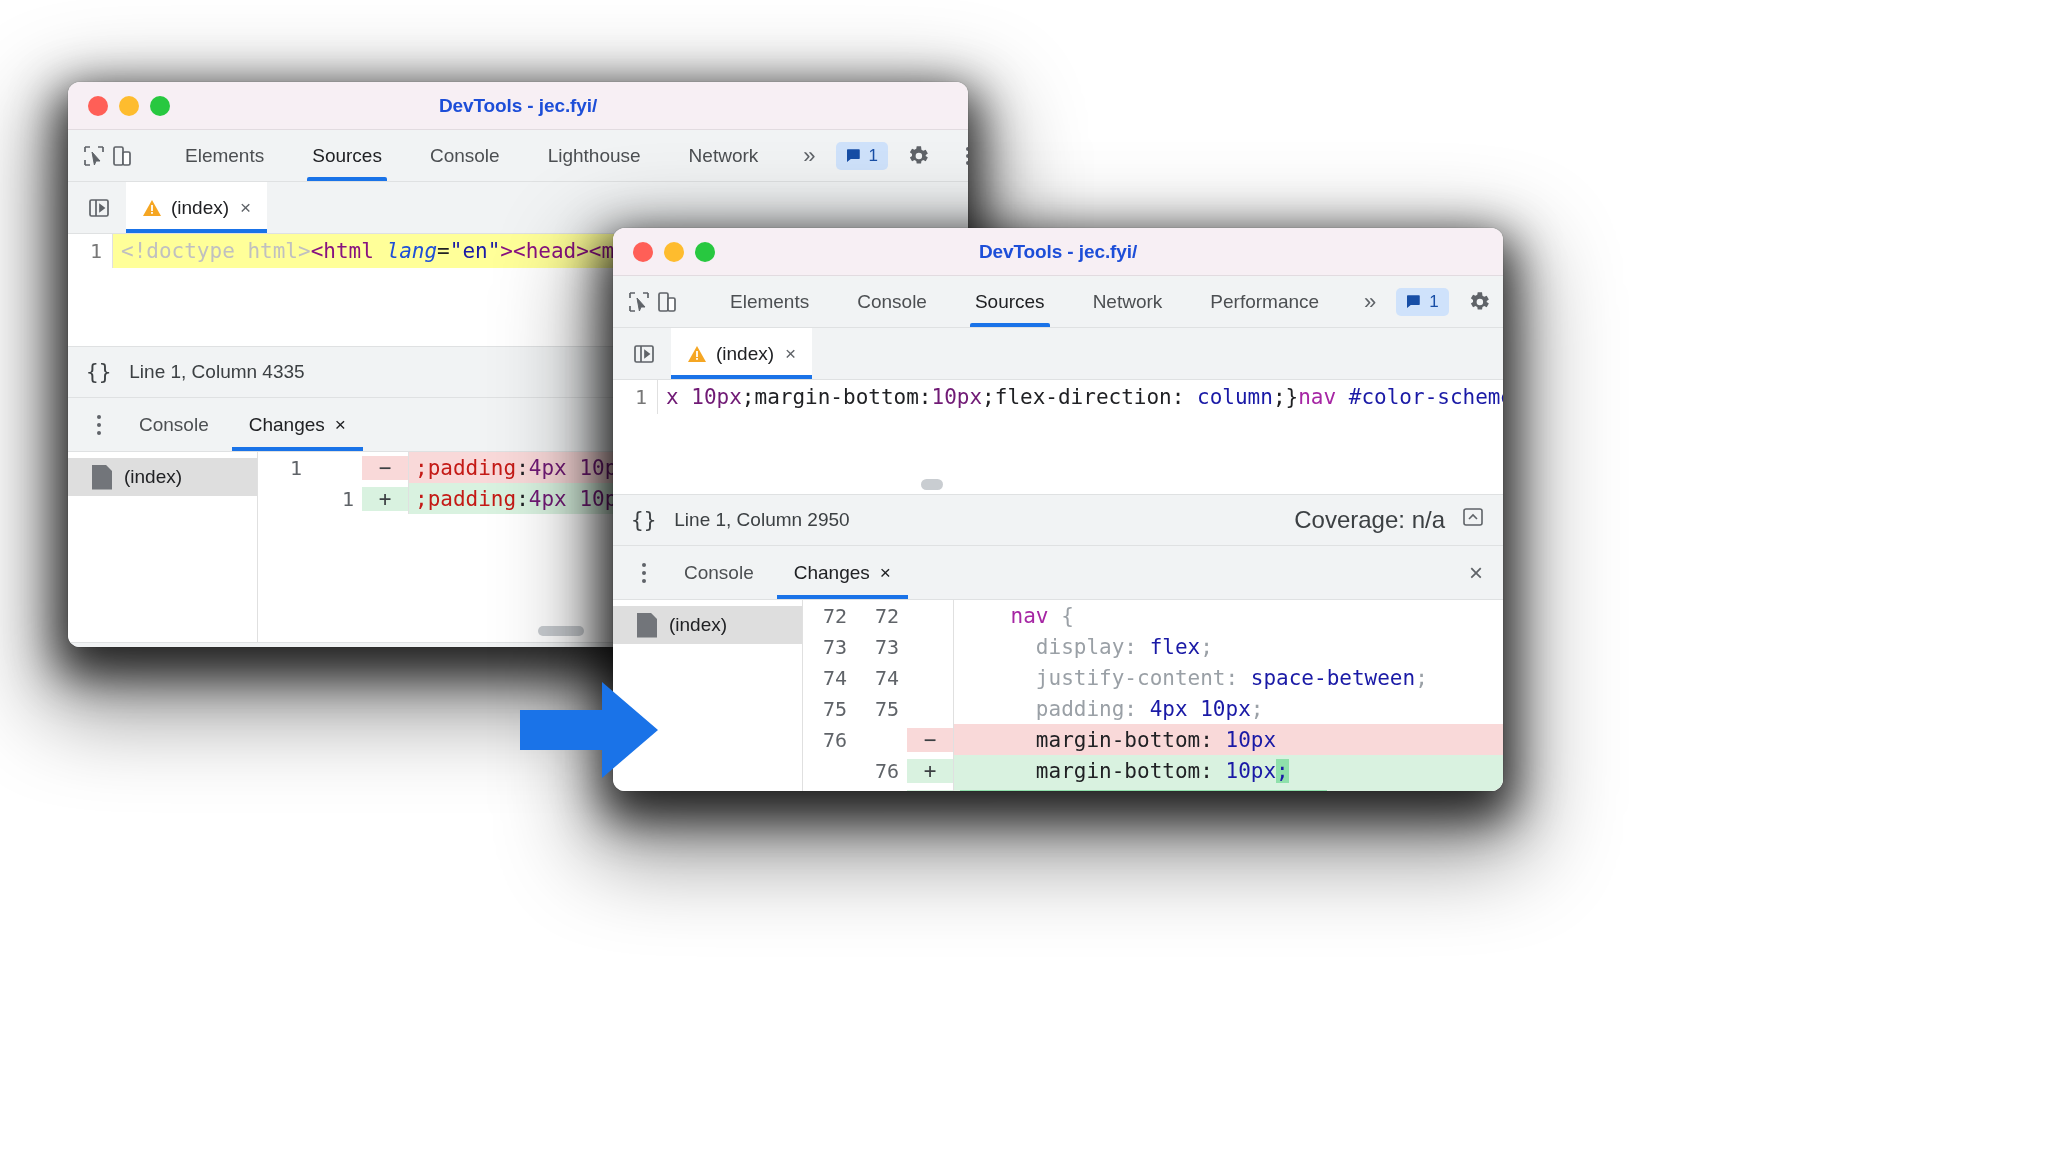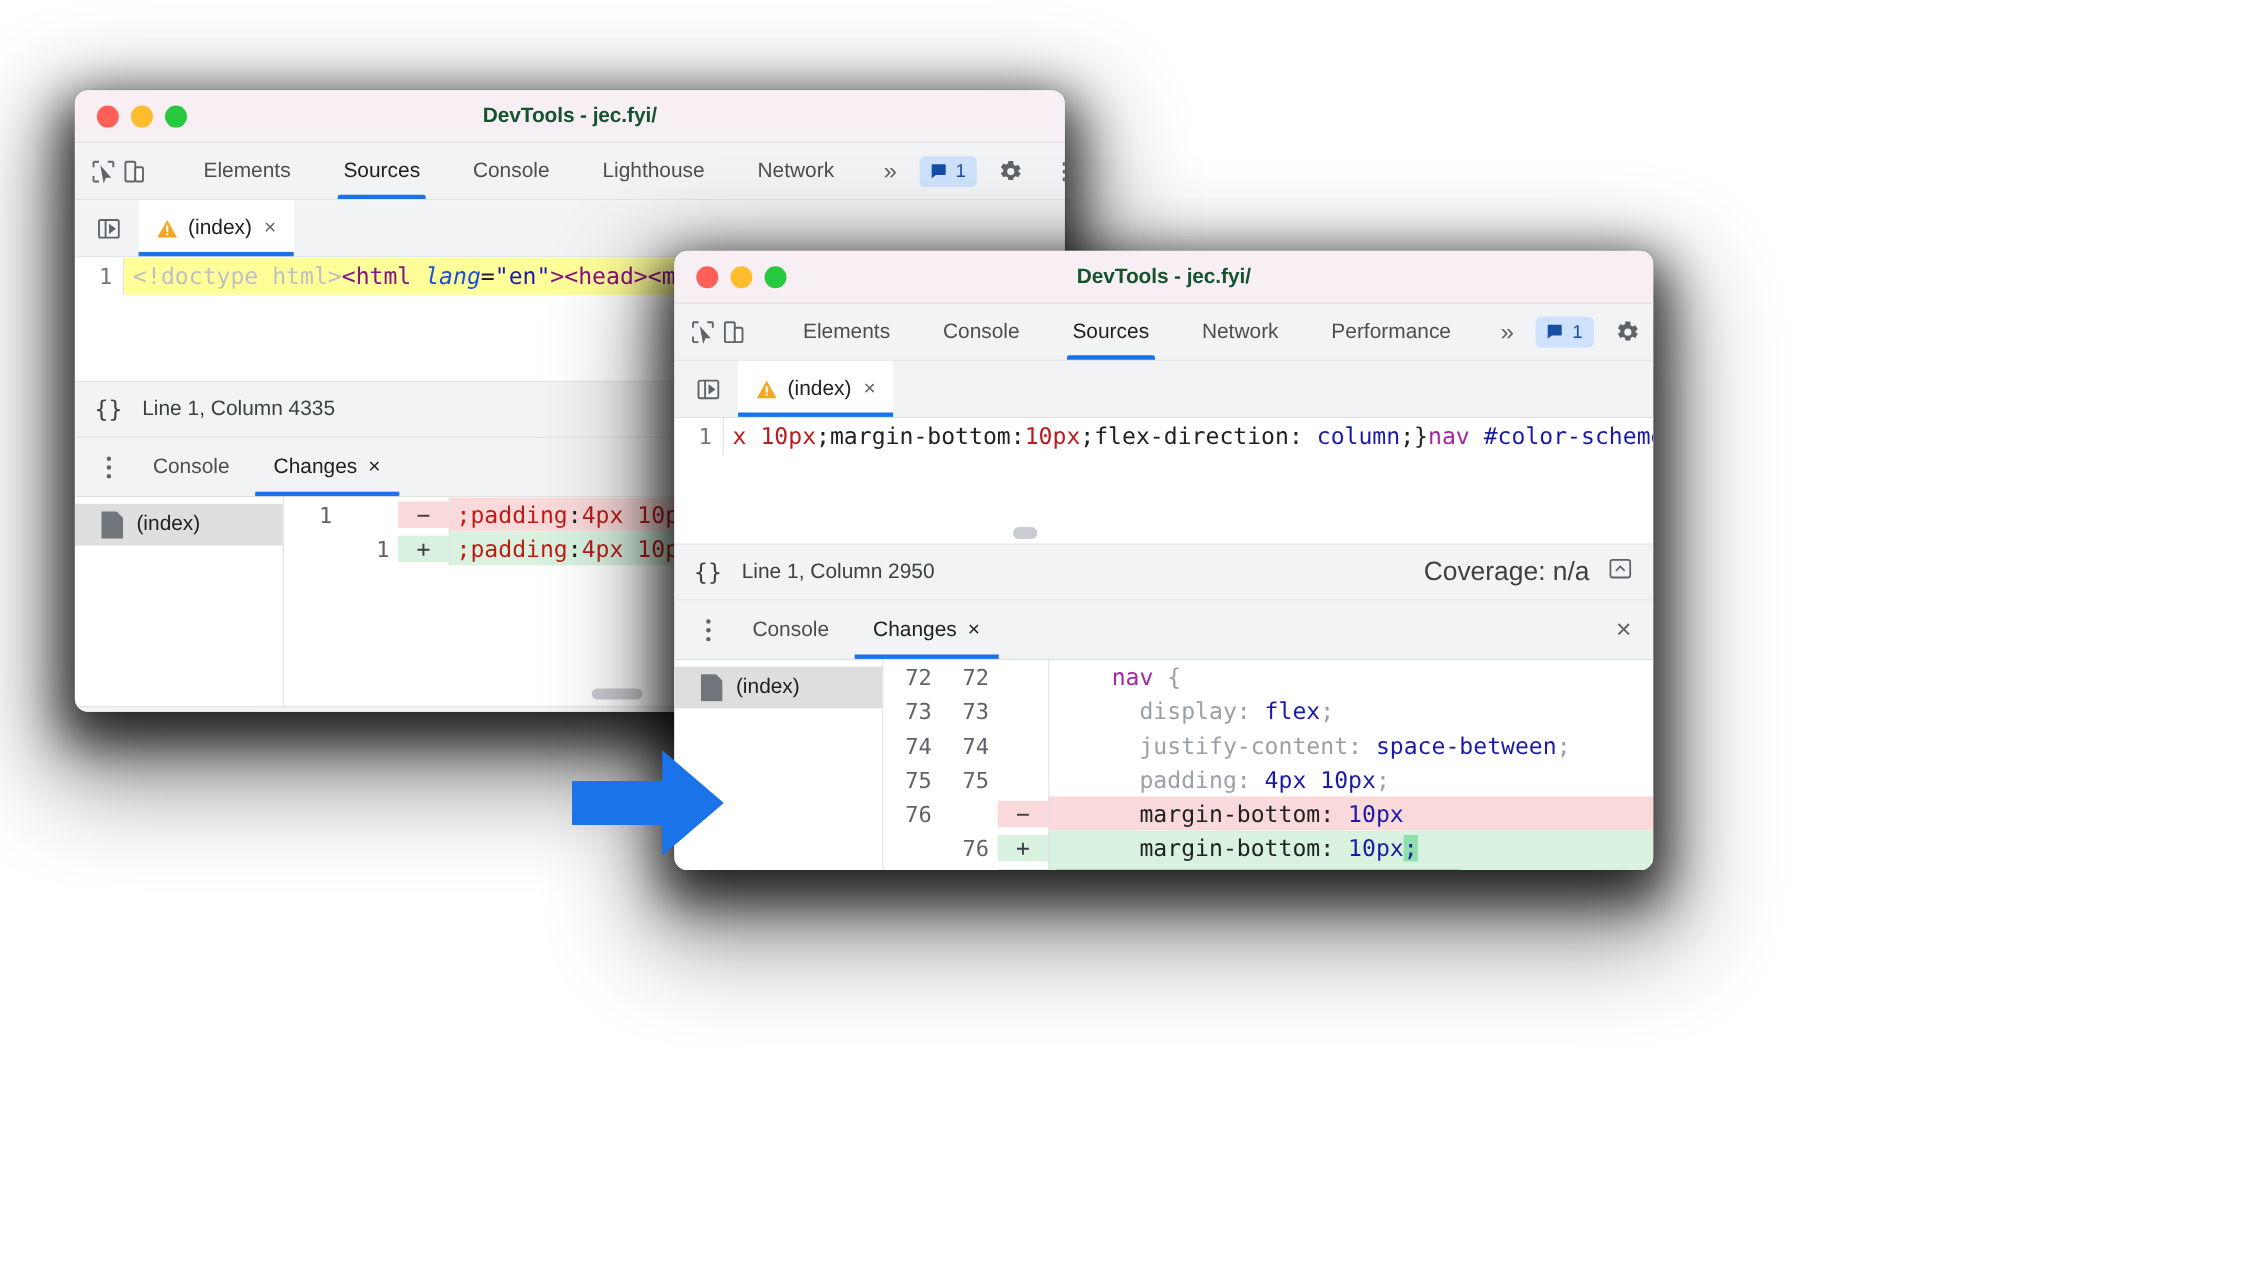--- a/index.html
+++ b/index.html
@@ -29,21 +29,21 @@
     align-items: center;
     position: relative;
   }
   .traffic { display: flex; gap: 11px; padding-left: 20px; }
   .dot { width: 20px; height: 20px; border-radius: 50%; }
   .dot.red   { background: #ff5f57; }
   .dot.amber { background: #febc2e; }
   .dot.green { background: #28c840; }
   .win-title {
     position: absolute; left: 0; right: 0; text-align: center;
-    font-size: 19px; font-weight: bold; color: #14532d;
+    font-size: 19px; font-weight: bold; color: #1d4ed8;
     letter-spacing: -.1px;
     pointer-events: none;
   }
 
   
   .dt-toolbar {
     height: 52px;
     background: #f1f3f4;
     border-bottom: 1px solid #dfe1e2;
     display: flex;
@@ -133,21 +133,21 @@
     border-left: 1px solid #e0e0e0;
     padding-left: 8px;
     flex: 1;
   }
   .hl { background: #ffff99; }
   .t-tag   { color: #881280; }
   .t-attr  { color: #1d4ed8; font-style: italic; }
   .t-val   { color: #1a1aa6; }
   .t-dim   { color: #c0c0c0; }
   .t-plain { color: #202124; }
-  .t-num   { color: #b91c1c; }
+  .t-num   { color: #701a75; }
   .t-prop  { color: #c41a16; }
   .t-sel   { color: #a626a4; }
   .t-grey  { color: #9aa0a6; }
 
   .hscroll {
     position: absolute; bottom: 5px;
     height: 10px; border-radius: 5px; background: #c9cdd1;
   }
 
   

